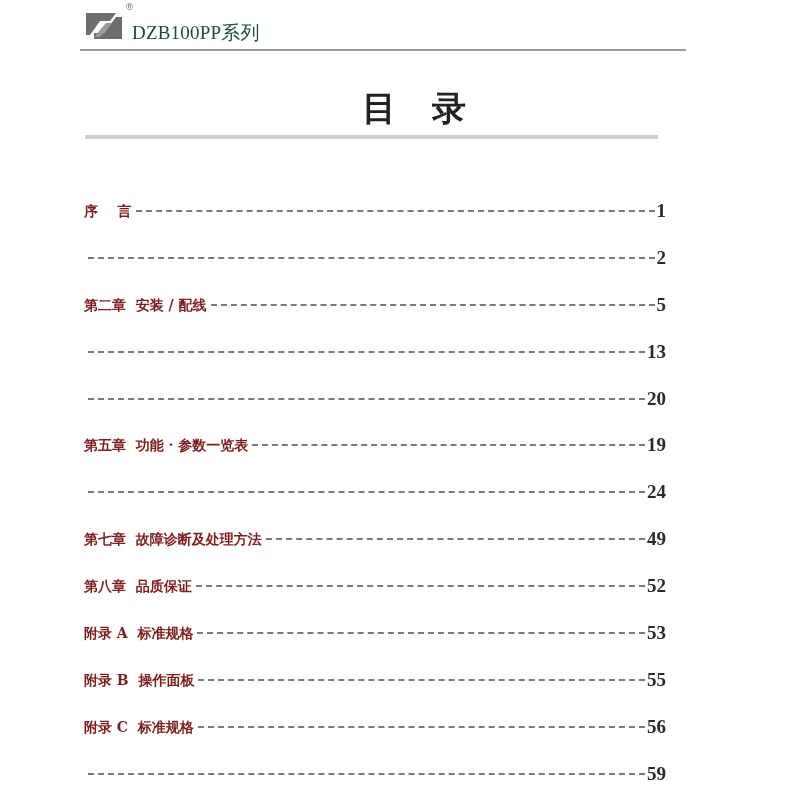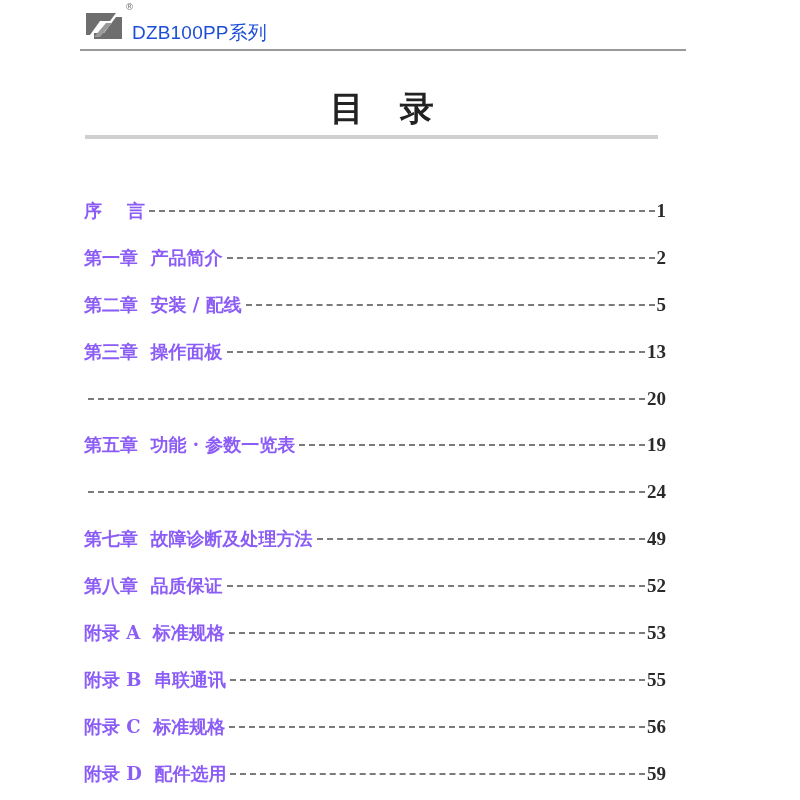--- a/index.html
+++ b/index.html
@@ -34,40 +34,40 @@
       left: 45px;
       top: 2px;
       font-family: "DejaVu Sans", sans-serif;
       font-size: 9px;
       color: #777;
     }
     .series-title {
       position: absolute;
       left: 52px;
       top: 20px;
-      font-family: Liberation Sans, sans-serif;
+      font-family: Liberation Serif, serif;
       font-size: 19px;
-      color: #1d4ed8;
+      color: #14532d;
       letter-spacing: 0.2px;
       white-space: nowrap;
     }
     .header-rule {
       position: absolute;
       left: 0;
       top: 49px;
       width: 606px;
       height: 2px;
       background: #9a9a9a;
     }
     .page-title {
       position: absolute;
       left: 330px;
       top: 86px;
       width: 140px;
-      text-align: left;
+      text-align: right;
       font-family: "DejaVu Serif", serif;
       font-weight: bold;
       font-size: 34px;
       color: #222;
       letter-spacing: 4px;
       white-space: pre;
     }
     .title-rule {
       position: absolute;
       left: 85px;
@@ -84,23 +84,23 @@
     }
     .toc-row {
       position: relative;
       height: 46.9px;
       display: flex;
       align-items: flex-start;
     }
     .toc-label {
       font-family: "DejaVu Serif", serif;
       font-weight: bold;
-      font-size: 18px;
+      font-size: 14px;
       line-height: 28px;
-      color: #8b5cf6;
+      color: #7f1d1d;
       white-space: pre;
       flex: 0 0 auto;
     }
     .toc-leader {
       flex: 1 1 auto;
       margin: 13px 2px 0 4px;
       height: 0;
       border-top: 2px dashed #7a7a7a;
     }
     .toc-page {
@@ -130,31 +130,29 @@
 <div class="page-title">目  录</div>
 <div class="title-rule"></div>
 
 <div class="toc">
   <div class="toc-row">
     <span class="toc-label">序    言</span>
     <span class="toc-leader"></span>
     <span class="toc-page">1</span>
   </div>
   <div class="toc-row">
-    <span class="toc-label">第一章  产品简介</span>
     <span class="toc-leader"></span>
     <span class="toc-page">2</span>
   </div>
   <div class="toc-row">
     <span class="toc-label">第二章  安装 / 配线</span>
     <span class="toc-leader"></span>
     <span class="toc-page">5</span>
   </div>
   <div class="toc-row">
-    <span class="toc-label">第三章  操作面板</span>
     <span class="toc-leader"></span>
     <span class="toc-page">13</span>
   </div>
   <div class="toc-row">
     <span class="toc-leader"></span>
     <span class="toc-page">20</span>
   </div>
   <div class="toc-row">
     <span class="toc-label">第五章  功能 · 参数一览表</span>
     <span class="toc-leader"></span>
@@ -173,27 +171,26 @@
     <span class="toc-label">第八章  品质保证</span>
     <span class="toc-leader"></span>
     <span class="toc-page">52</span>
   </div>
   <div class="toc-row">
     <span class="toc-label">附录 A  标准规格</span>
     <span class="toc-leader"></span>
     <span class="toc-page">53</span>
   </div>
   <div class="toc-row">
-    <span class="toc-label">附录 B  串联通讯</span>
+    <span class="toc-label">附录 B  操作面板</span>
     <span class="toc-leader"></span>
     <span class="toc-page">55</span>
   </div>
   <div class="toc-row">
     <span class="toc-label">附录 C  标准规格</span>
     <span class="toc-leader"></span>
     <span class="toc-page">56</span>
   </div>
   <div class="toc-row">
-    <span class="toc-label">附录 D  配件选用</span>
     <span class="toc-leader"></span>
     <span class="toc-page">59</span>
   </div>
 </div>
 
 </body></html>

